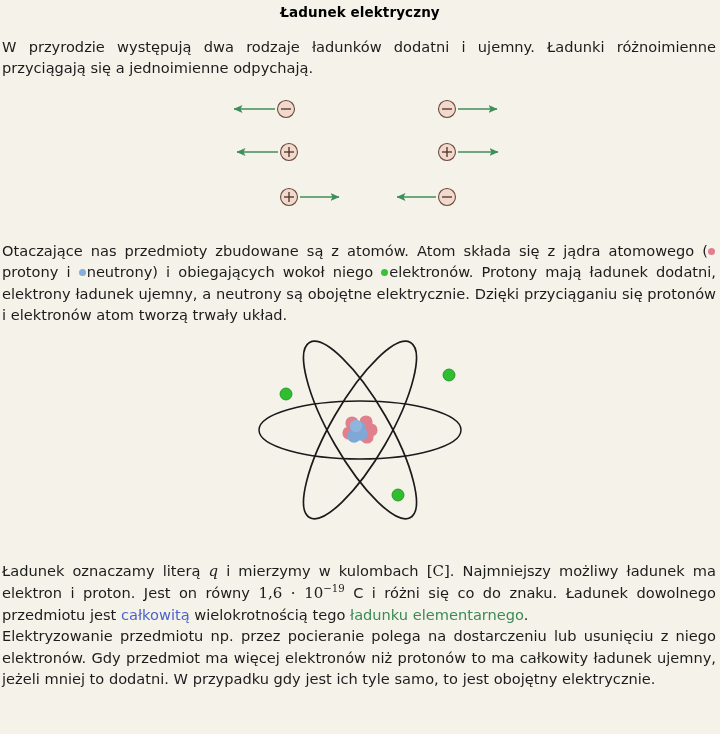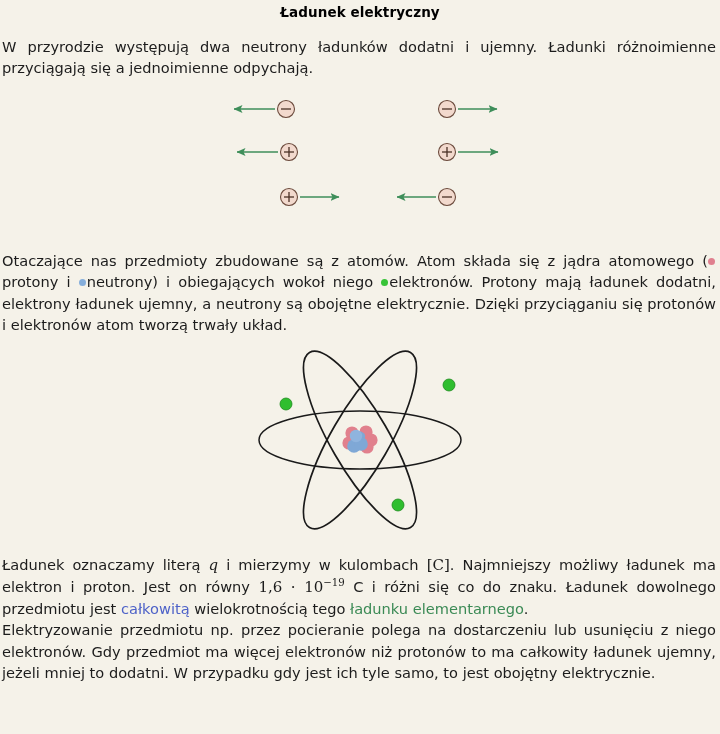--- a/index.html
+++ b/index.html
@@ -37,22 +37,22 @@
   .para {
     font-size: 14.6px;
     line-height: 1.47;
     text-align: justify;
     margin: 0;
     padding: 0 4px 0 2px;
     hyphens: manual;
     color: #1c1c1c;
   }
   .p-intro { margin-top: 16px; }
-  .p-atom  { margin-top: 10px; }
-  .p-q     { margin-top: 0; }
+  .p-atom  { margin-top: 0; }
+  .p-q     { margin-top: 16px; }
   .p-elec  { margin-top: 0; }
 
   .link-blue  { color: #4e62c8; }
   .link-green { color: #3b8a55; }
 
   
   .math {
     font-family: "DejaVu Serif", serif;
     font-style: italic;
     font-size: 15px;
@@ -102,21 +102,21 @@
   .spacer-a { height: 18px; }
   .spacer-b { height: 16px; }
 </style>
 </head>
 <body>
 
 <div class="page">
 
   <h1 class="title">Ładunek elektryczny</h1>
 
-  <p class="para p-intro">W przyrodzie występują dwa neutrony ładunków dodatni i ujemny. Ładunki różnoimienne przyciągają się a jednoimienne odpychają.</p>
+  <p class="para p-intro">W przyrodzie występują dwa rodzaje ładunków dodatni i ujemny. Ładunki różnoimienne przyciągają się a jednoimienne odpychają.</p>
 
   <div class="charge-figure">
     <svg width="720" height="135" viewBox="0 0 720 135" xmlns="http://www.w3.org/2000/svg">
       <defs>
         <marker id="ah-r" markerWidth="9" markerHeight="8" refX="8.5" refY="4" orient="auto" markerUnits="userSpaceOnUse">
           <path d="M0,0 L9,4 L0,8 L2,4 Z" fill="#3e8e5a"></path>
         </marker>
         <marker id="ah-l" markerWidth="9" markerHeight="8" refX="8.5" refY="4" orient="auto" markerUnits="userSpaceOnUse">
           <path d="M0,0 L9,4 L0,8 L2,4 Z" fill="#3e8e5a"></path>
         </marker>

